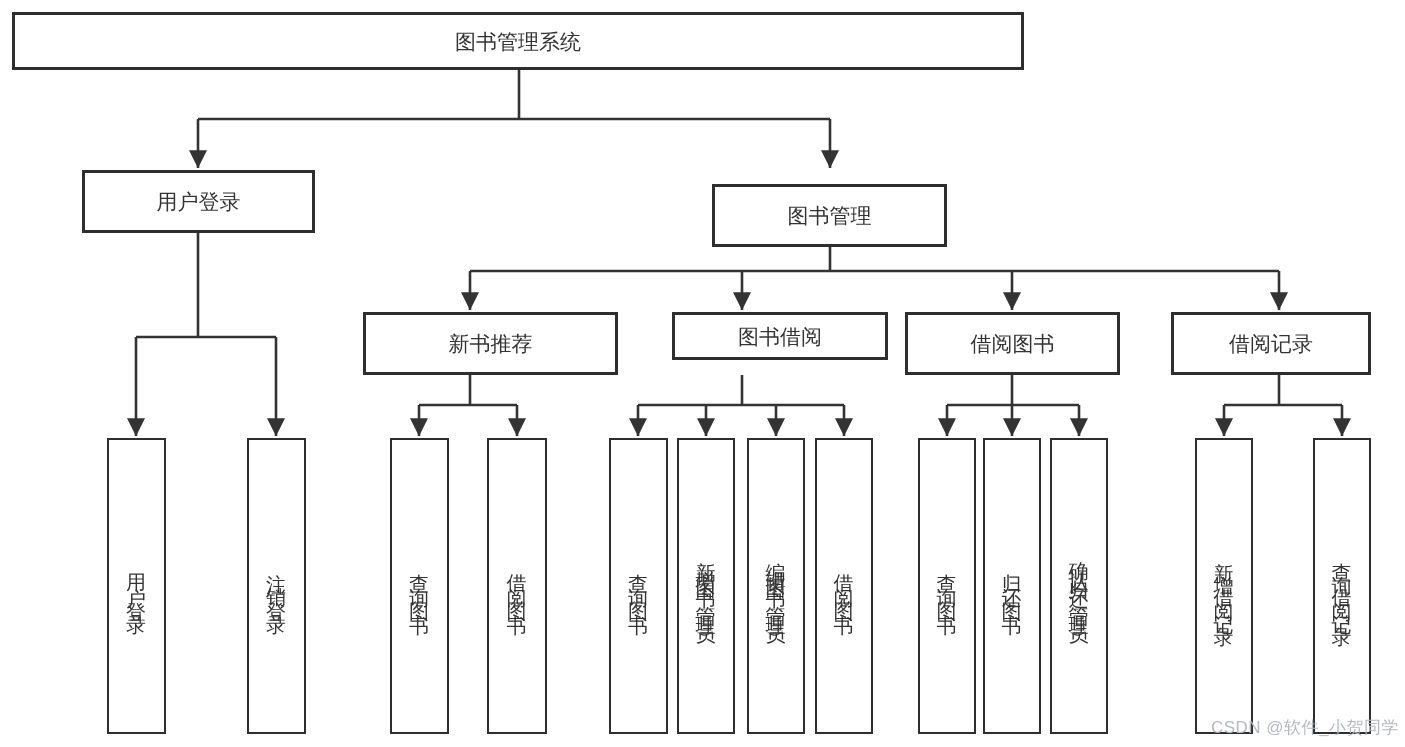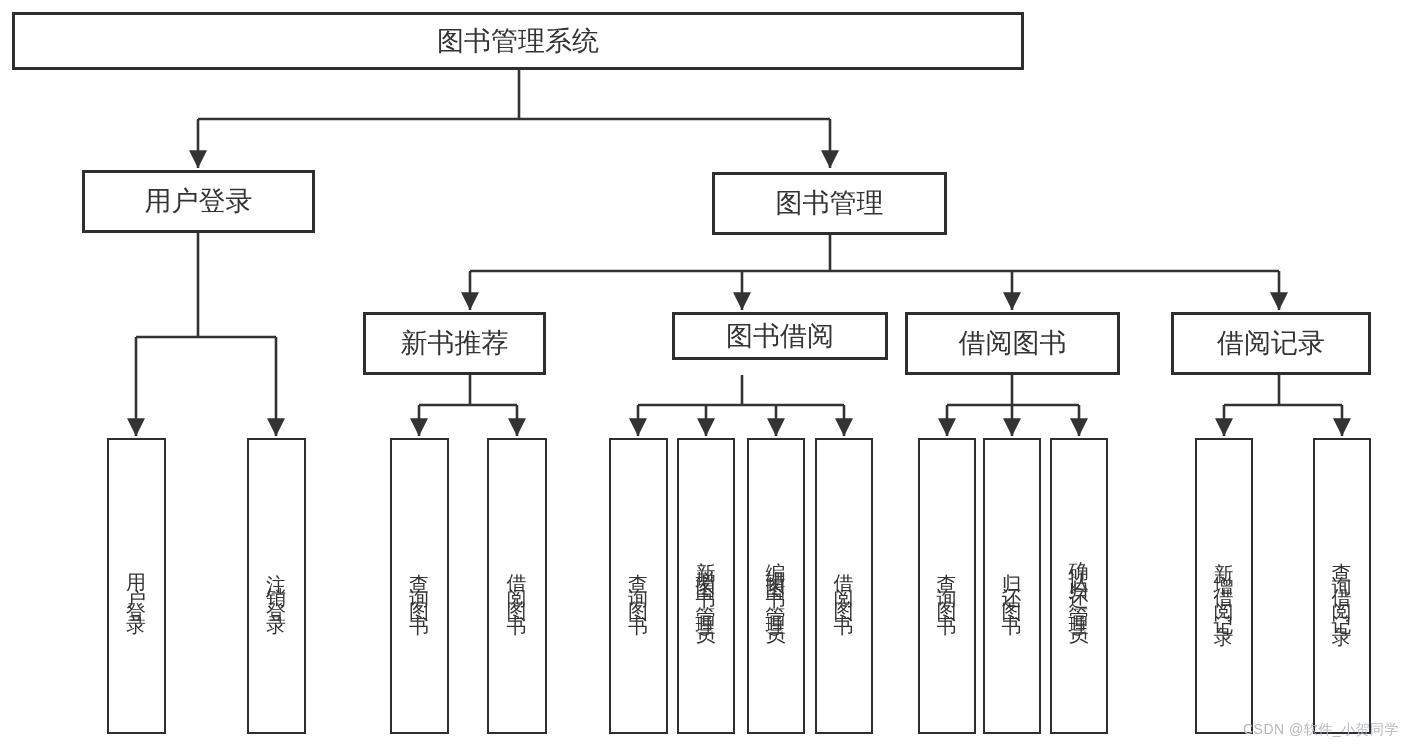--- a/index.html
+++ b/index.html
@@ -21,38 +21,38 @@
   }
   .connectors{position:absolute;left:0;top:0;width:1405px;height:747px;}
   .connectors line{stroke:var(--line);stroke-width:2.6;}
   .connectors .arrowhead{fill:var(--line);}
   .box{
     position:absolute;
     background:var(--box-fill);
     border:3px solid var(--box-border);
     box-sizing:border-box;
     display:flex;align-items:center;justify-content:center;
-    font-size:27px;
+    font-size:21px;
     color:var(--text);
     text-align:center;
     line-height:1;
   }
   .leaf{
     writing-mode:vertical-rl;
     text-orientation:mixed;
     font-size:20px;
     letter-spacing:14px;
     border-width:2.6px;
   }
   .leaf.dense{letter-spacing:9px;}
   .leaf.mid{letter-spacing:13px;}
   .watermark{
     position:absolute;
     right:6px;bottom:8px;
-    font-size:14px;
+    font-size:17px;
     color:var(--watermark);
     letter-spacing:0.5px;
     white-space:nowrap;
   }
 </style>
 </head>
 <body>
 
 <div class="canvas">
 
@@ -100,23 +100,23 @@
 
     <line x1="1279" y1="375" x2="1279" y2="405"></line>
     <line x1="1224" y1="405" x2="1342" y2="405"></line>
     <line x1="1224" y1="405" x2="1224" y2="436" marker-end="url(#arr)"></line>
     <line x1="1342" y1="405" x2="1342" y2="436" marker-end="url(#arr)"></line>
   </svg>
 
   <div class="box" style="left:12px;top:12px;width:1012px;height:58px;">图书管理系统</div>
 
   <div class="box" style="left:82px;top:170px;width:233px;height:63px;">用户登录</div>
-  <div class="box" style="left:712px;top:172px;width:235px;height:63px;">图书管理</div>
+  <div class="box" style="left:712px;top:184px;width:235px;height:63px;">图书管理</div>
 
-  <div class="box" style="left:363px;top:312px;width:183px;height:63px;">新书推荐</div>
+  <div class="box" style="left:363px;top:312px;width:255px;height:63px;">新书推荐</div>
   <div class="box" style="left:672px;top:312px;width:216px;height:48px;">图书借阅</div>
   <div class="box" style="left:905px;top:312px;width:215px;height:63px;">借阅图书</div>
   <div class="box" style="left:1171px;top:312px;width:200px;height:63px;">借阅记录</div>
 
   <div class="box leaf" style="left:107px;top:438px;width:59px;height:296px;">用户登录</div>
   <div class="box leaf" style="left:247px;top:438px;width:59px;height:296px;">注销登录</div>
 
   <div class="box leaf" style="left:390px;top:438px;width:59px;height:296px;">查询图书</div>
   <div class="box leaf" style="left:487px;top:438px;width:60px;height:296px;">借阅图书</div>
 

